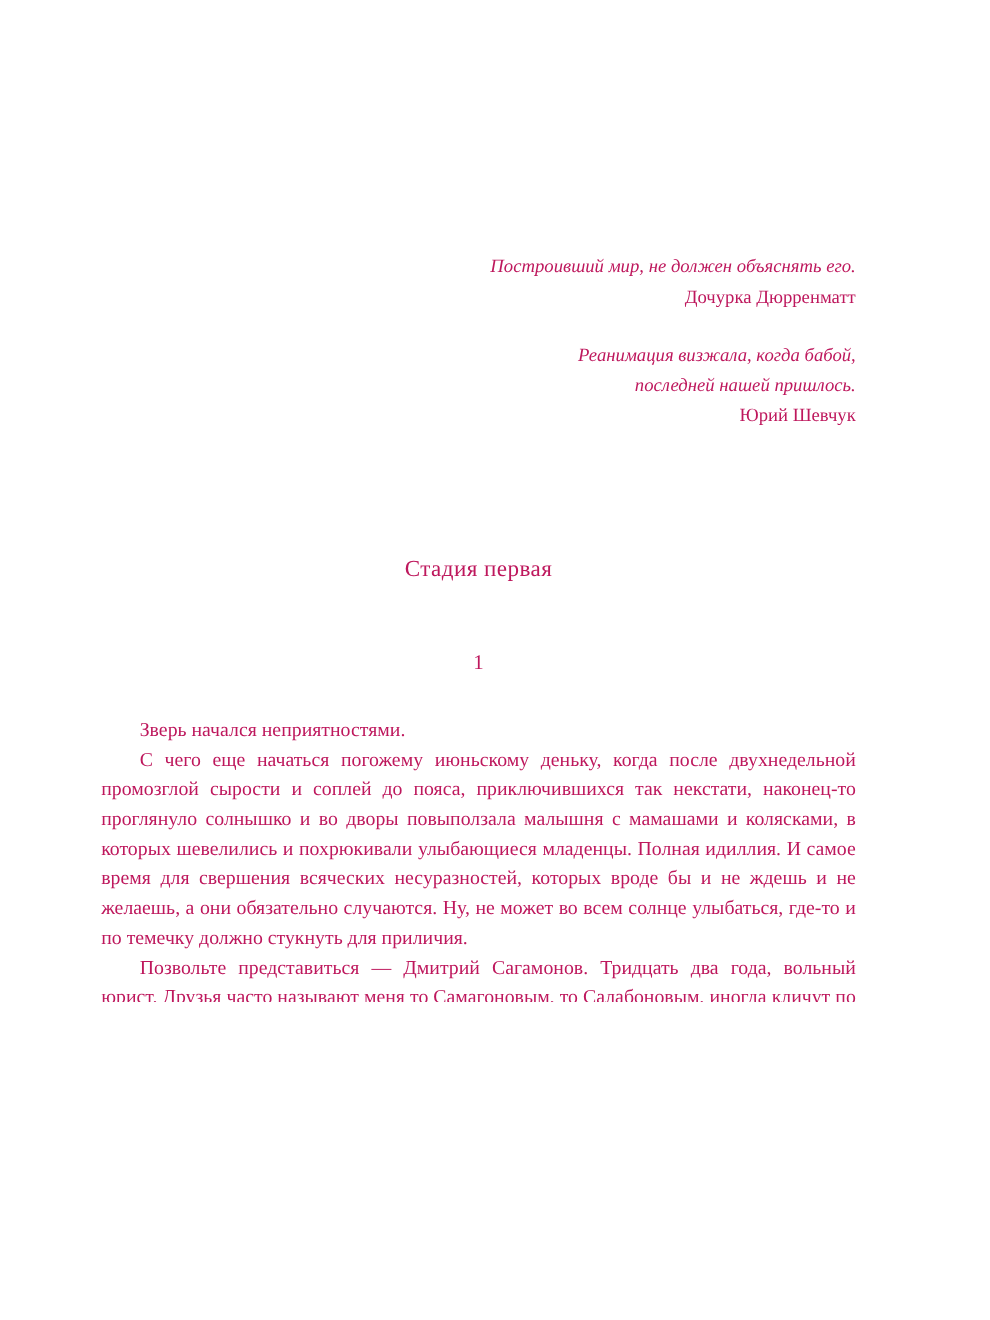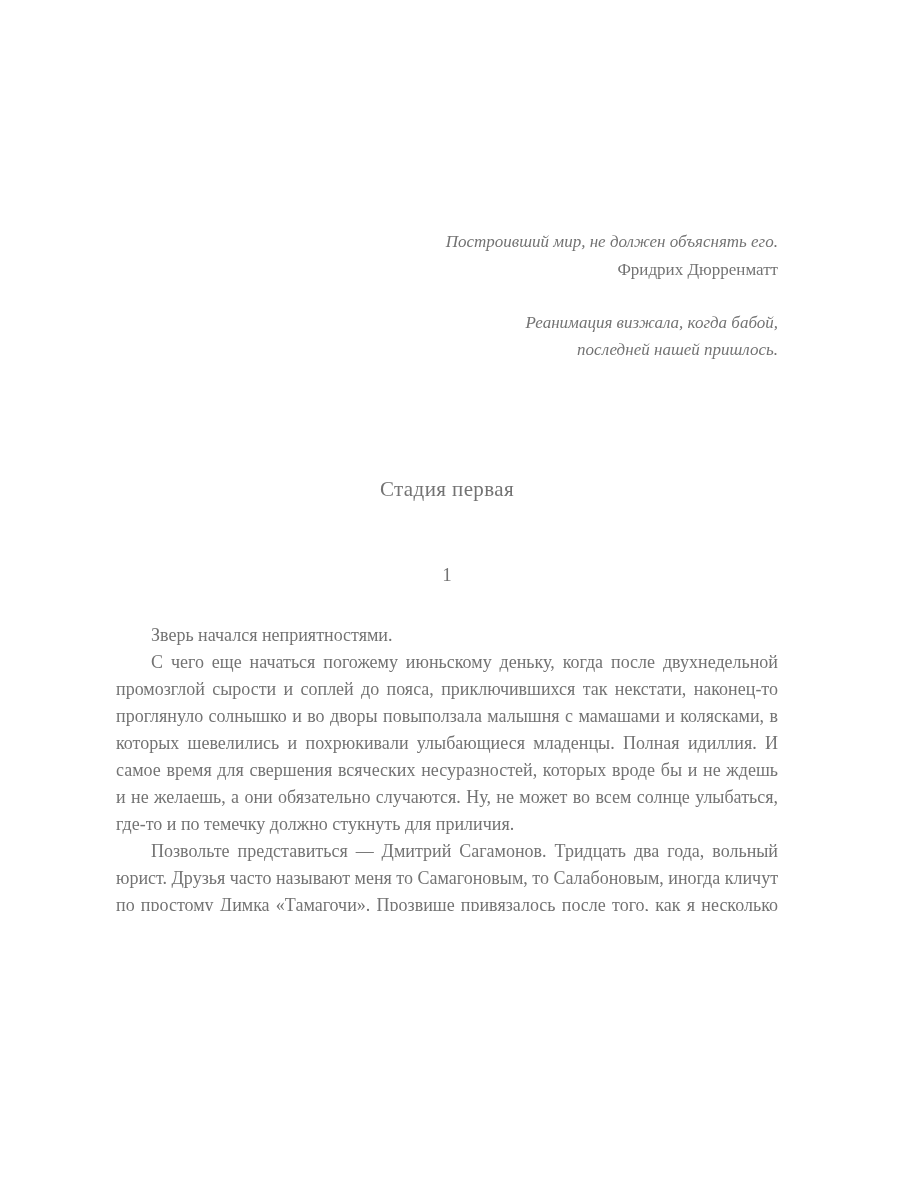--- a/index.html
+++ b/index.html
@@ -7,23 +7,23 @@
     padding: 0;
     background: #ffffff;
   }
   .page {
     position: relative;
     width: 900px;
     height: 911px;
     margin: 0 auto;
     background: #ffffff;
     box-sizing: border-box;
-    padding: 228px 122px 0 116px;
+    padding: 228px 122px 0 92px;
     font-family: "Liberation Serif", "DejaVu Serif", serif;
-    color: #737373;
+    color: #be185d;
     overflow: hidden;
   }
 
   
   .epigraphs {
     text-align: right;
   }
   .epigraph + .epigraph {
     margin-top: 26px;
   }
@@ -72,25 +72,26 @@
   }
 </style>
 </head>
 <body>
 
 <div class="page">
 
   <div class="epigraphs">
     <div class="epigraph">
       <div class="ep-line">Построивший мир, не должен объяснять его.</div>
-      <div class="ep-author">Фридрих Дюрренматт</div>
+      <div class="ep-author">Дочурка Дюрренматт</div>
     </div>
     <div class="epigraph">
       <div class="ep-line">Реанимация визжала, когда бабой,</div>
       <div class="ep-line">последней нашей пришлось.</div>
+      <div class="ep-author">Юрий Шевчук</div>
     </div>
   </div>
 
   <div class="part-title">
     <div>Стадия первая</div>
   </div>
 
   <div class="chapter-number">1</div>
 
   <div class="body-text">

